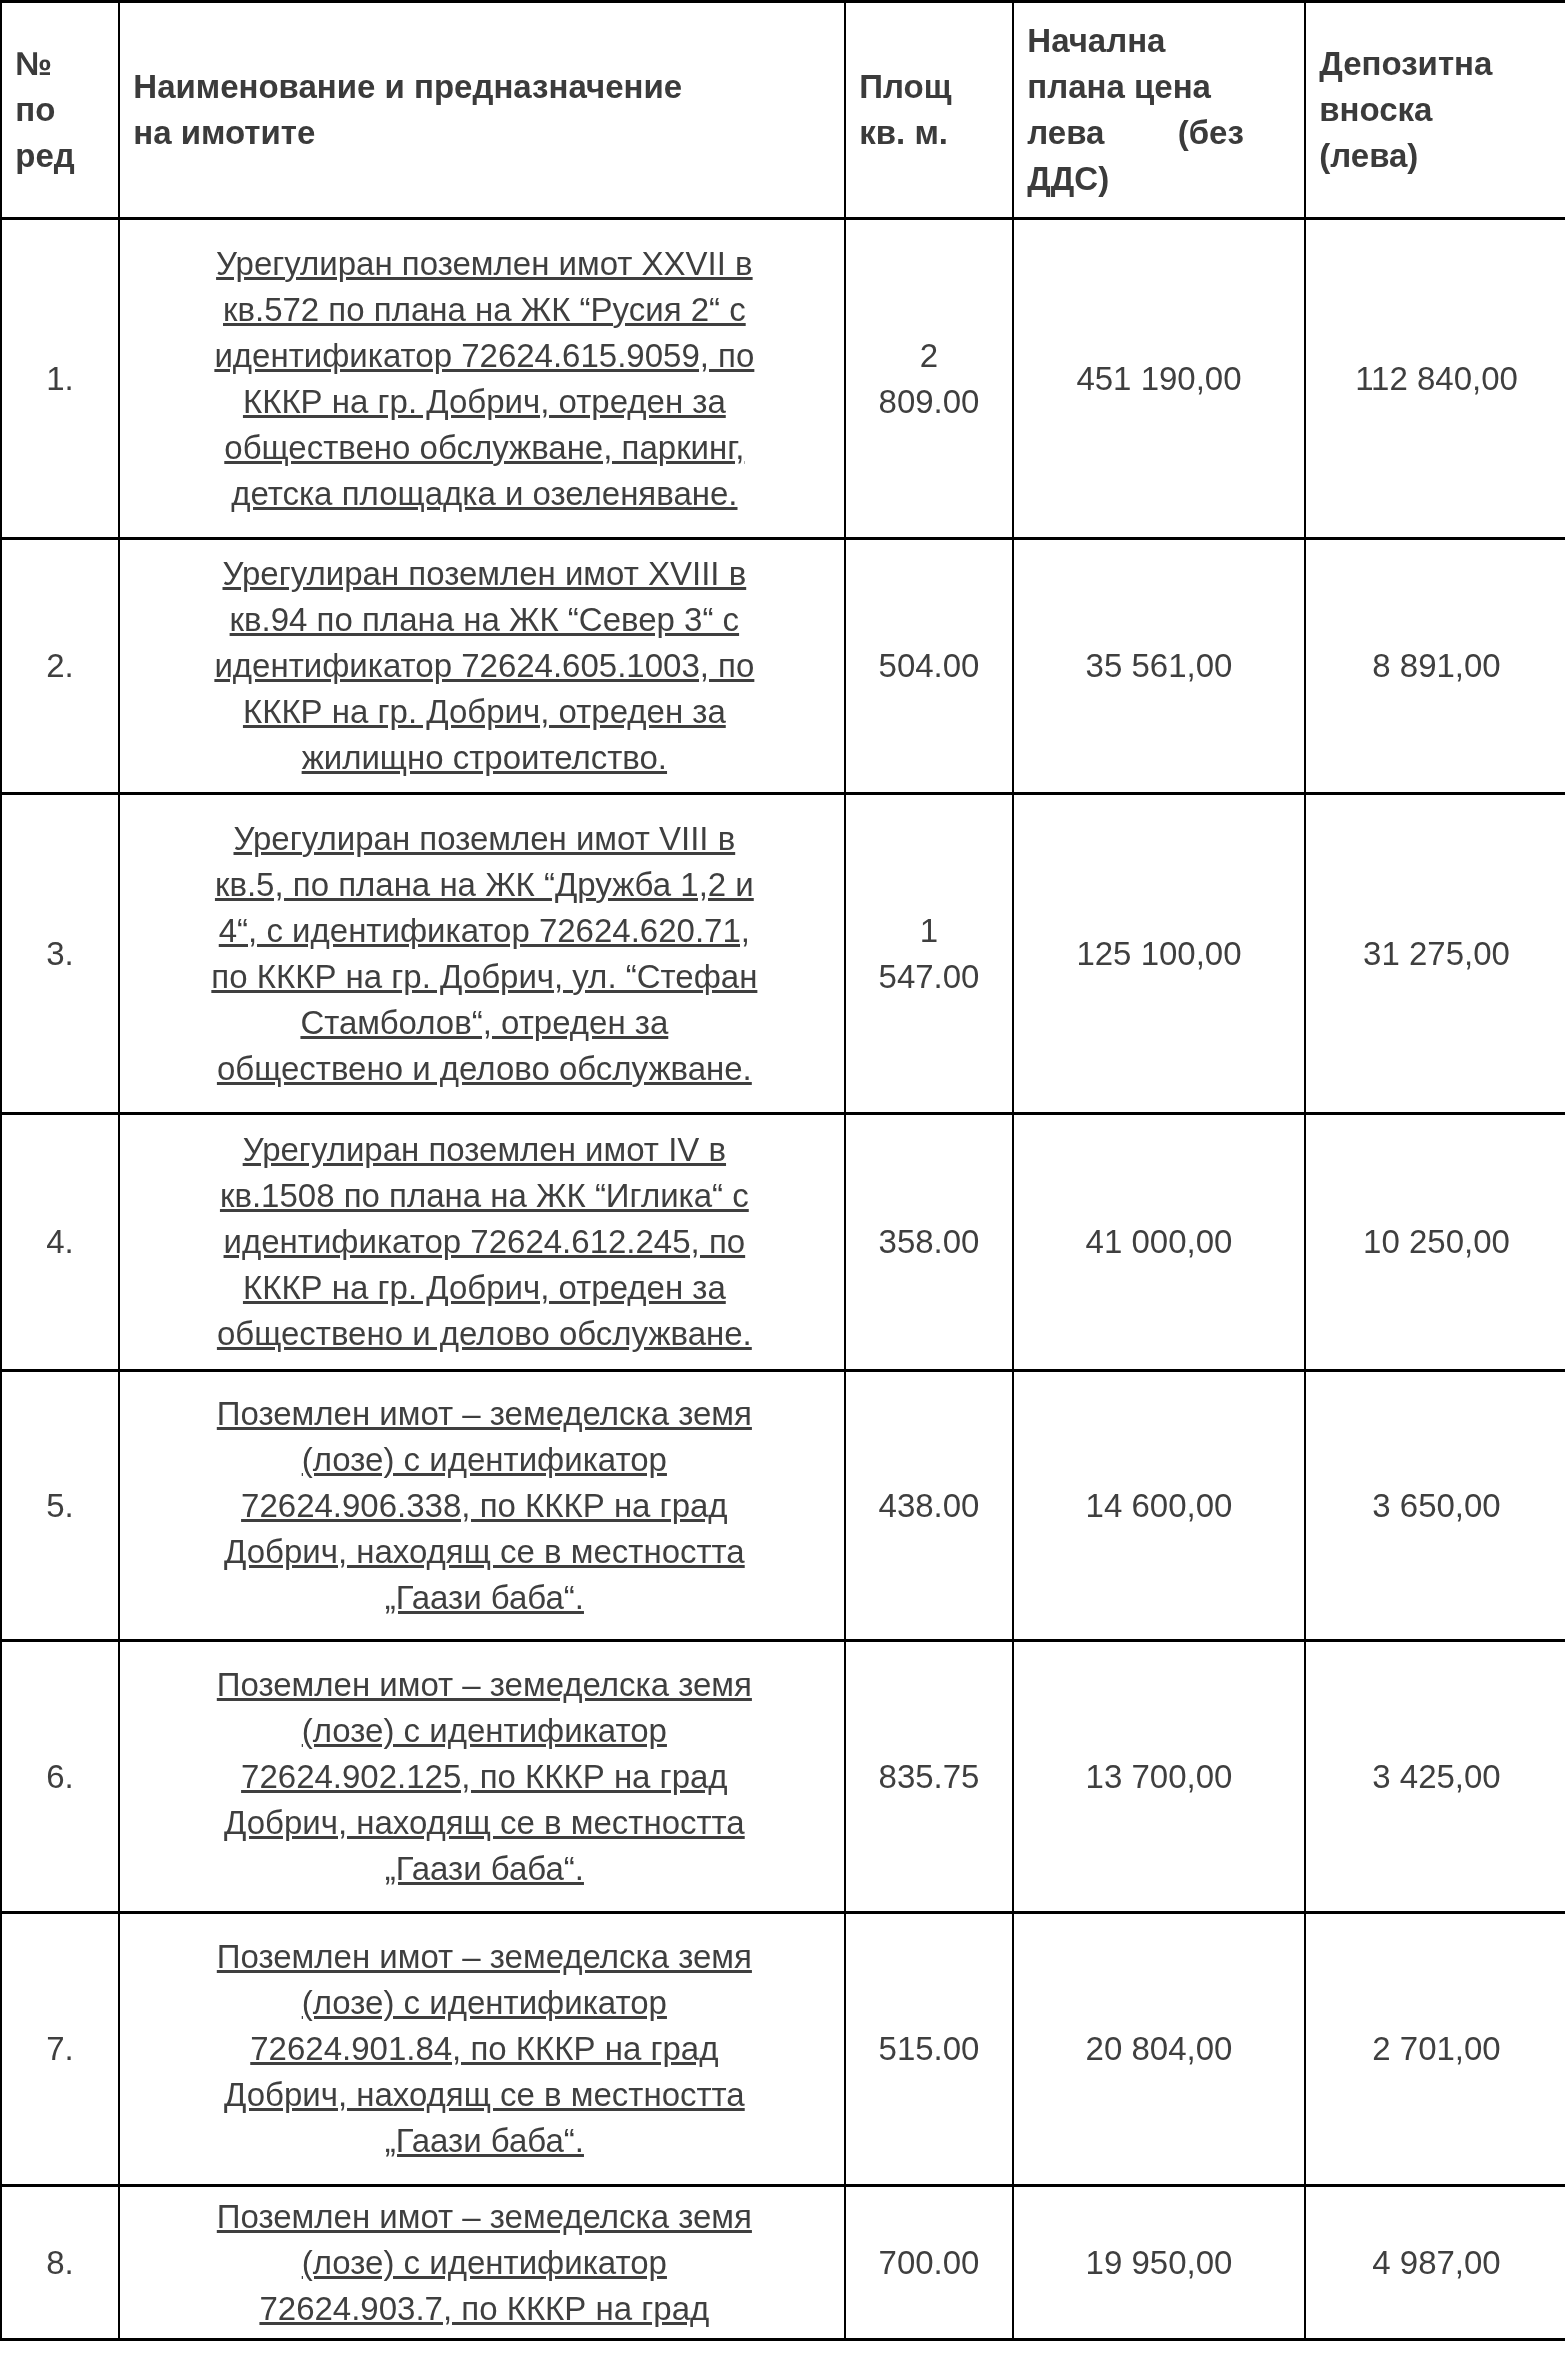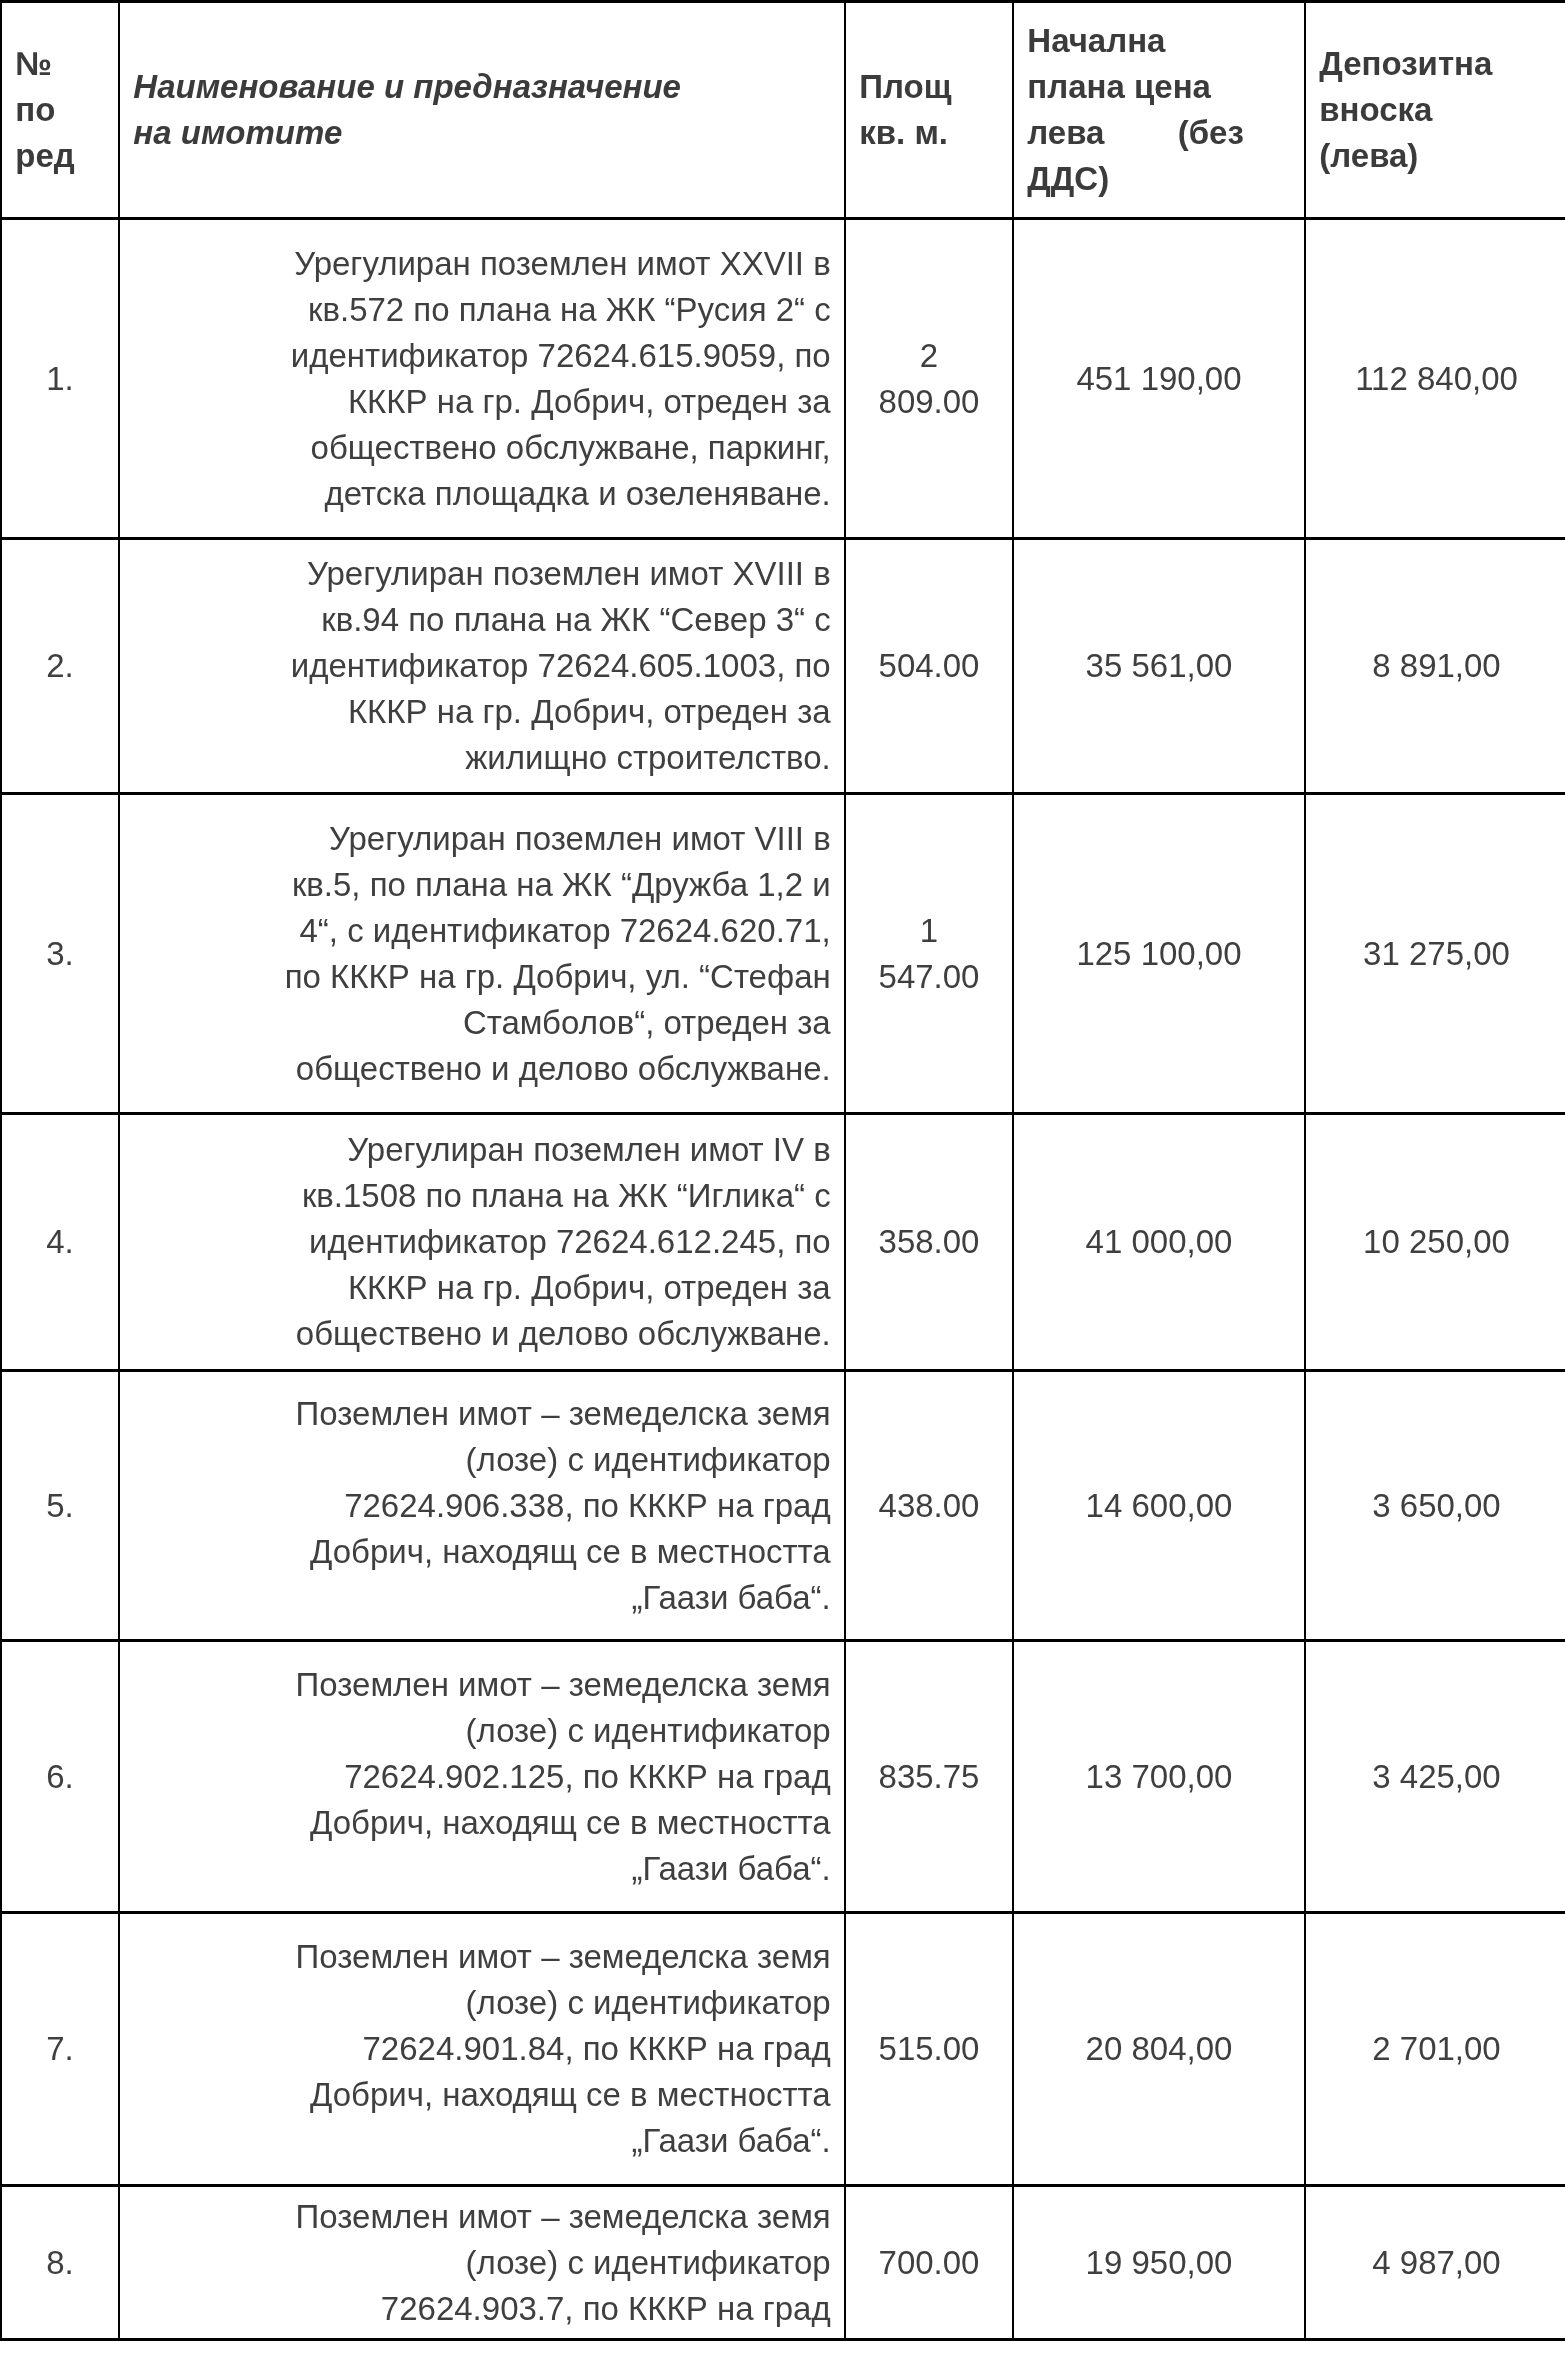--- a/index.html
+++ b/index.html
@@ -34,25 +34,26 @@
   }
   table.doc-table th {
     font-weight: bold;
     text-align: left;
     white-space: pre-wrap;
     line-height: 46px;
     padding: 6.6px 10px 6.6px 13.3px;
     color: #3b3b3b;
   }
   th.h-num  { padding-left: 11.6px; }
-  th.h-name { padding-left: 18px; font-style: italic; }
+  th.h-name { padding-left: 18px; }
   td.c-name {
-    text-align: right;
+    text-align: center;
     white-space: pre-line;
     padding: 6.6px 13.3px 6.6px 18px;
+    text-decoration: underline;
   }
   td.c-num, td.c-area, td.c-price, td.c-deposit {
     text-align: center;
     white-space: pre-line;
     padding: 3.3px 5px;
   }
   tr.row-header { height: 217px; }
   tr.row-1 { height: 320px; }
   tr.row-2 { height: 255px; }
   tr.row-3 { height: 320px; }

